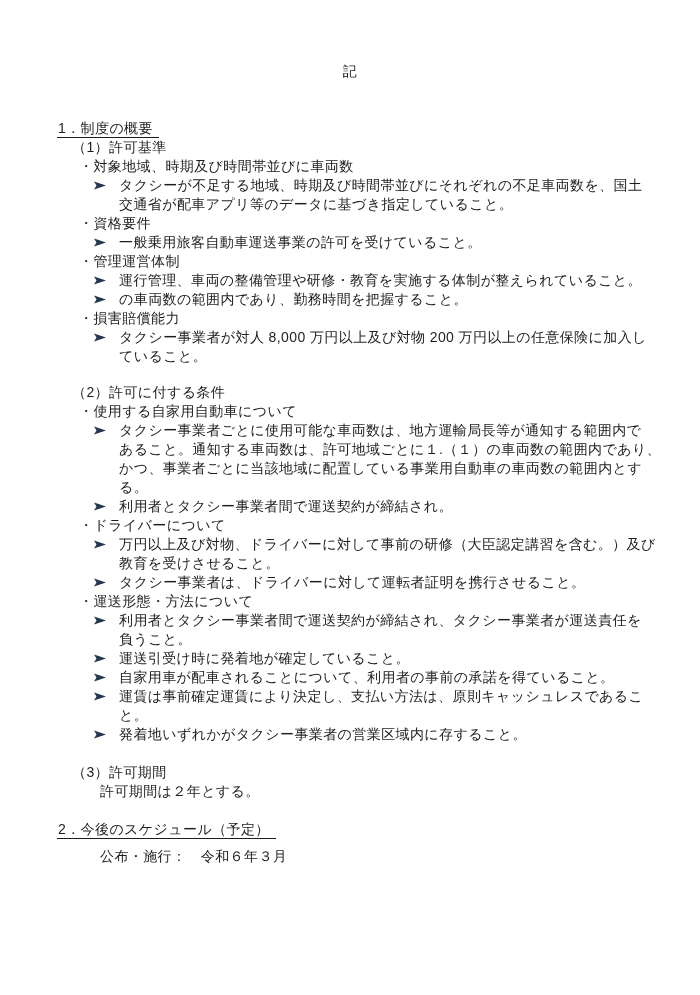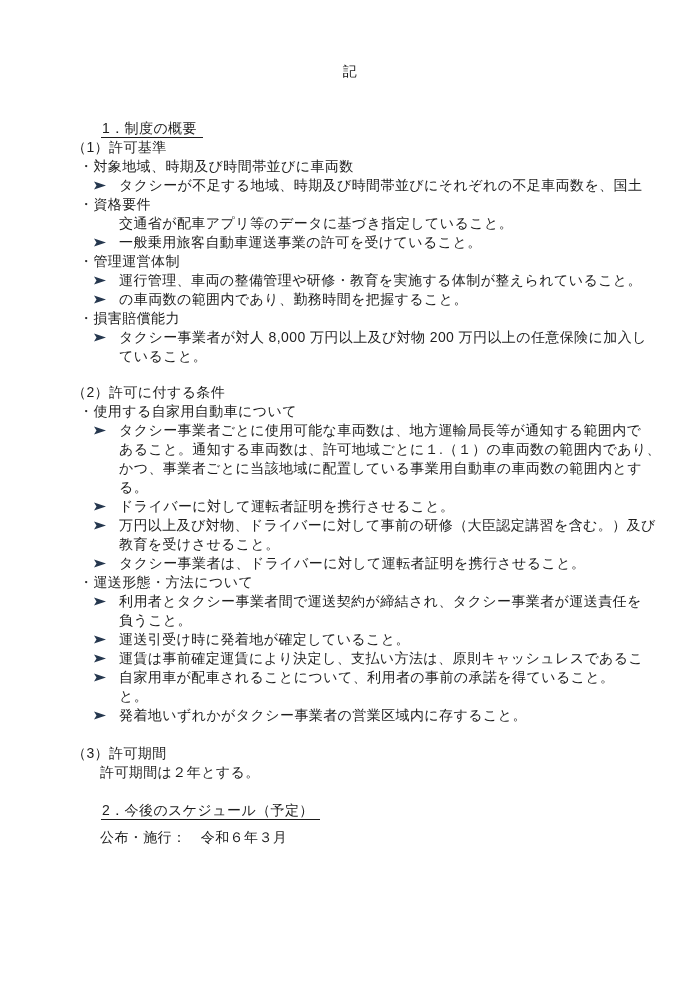--- a/index.html
+++ b/index.html
@@ -11,21 +11,21 @@
     font-size:14px;
     color:#1d1d1d;
     letter-spacing:0.4px;
     overflow:hidden;
     box-sizing:border-box;
     padding-top:62px;
   }
   .line{line-height:19px;white-space:pre;}
   .t-title{text-align:center;}
   .t-h1{margin-left:57px;}
-  .t-h1 .txt{border-bottom:1.4px solid #1d1d1d;padding:0 6px 1px 1px;margin-left:44px;}
+  .t-h1 .txt{border-bottom:1.4px solid #1d1d1d;padding:0 6px 1px 1px;}
   .t-h2{margin-left:72px;}
   .t-dot{margin-left:79px;}
   .t-body{margin-left:84px;padding-left:16px;}
   .t-cont{margin-left:119px;}
   .t-arrow{margin-left:94px;}
   .arrow-marker{
     display:inline-block;width:25px;
     vertical-align:baseline;
   }
   .arrow-marker svg{display:inline-block;vertical-align:-1px;}
@@ -35,22 +35,22 @@
 
 <div class="page">
   <div class="lines">
       <div class="line t-title"><span class="txt">記</span></div>
       <div class="line t-h1" style="margin-top: 38px;"><span class="txt">1．制度の概要</span></div>
       <div class="line t-h2"><span class="txt">（1）許可基準</span></div>
       <div class="line t-dot"><span class="txt">・対象地域、時期及び時間帯並びに車両数</span></div>
       <div class="line t-arrow"><span class="arrow-marker"><svg width="12" height="11" viewBox="0 0 12 11">
             <polygon points="0,1.5 12,5.5 0,9.5 2.5,5.5" fill="#25374e"></polygon>
           </svg></span><span class="txt">タクシーが不足する地域、時期及び時間帯並びにそれぞれの不足車両数を、国土</span></div>
+      <div class="line t-cont"><span class="txt">交通省が配車アプリ等のデータに基づき指定していること。</span></div>
       <div class="line t-dot"><span class="txt">・資格要件</span></div>
-      <div class="line t-cont"><span class="txt">交通省が配車アプリ等のデータに基づき指定していること。</span></div>
       <div class="line t-arrow"><span class="arrow-marker"><svg width="12" height="11" viewBox="0 0 12 11">
             <polygon points="0,1.5 12,5.5 0,9.5 2.5,5.5" fill="#25374e"></polygon>
           </svg></span><span class="txt">一般乗用旅客自動車運送事業の許可を受けていること。</span></div>
       <div class="line t-dot"><span class="txt">・管理運営体制</span></div>
       <div class="line t-arrow"><span class="arrow-marker"><svg width="12" height="11" viewBox="0 0 12 11">
             <polygon points="0,1.5 12,5.5 0,9.5 2.5,5.5" fill="#25374e"></polygon>
           </svg></span><span class="txt">運行管理、車両の整備管理や研修・教育を実施する体制が整えられていること。</span></div>
       <div class="line t-arrow"><span class="arrow-marker"><svg width="12" height="11" viewBox="0 0 12 11">
             <polygon points="0,1.5 12,5.5 0,9.5 2.5,5.5" fill="#25374e"></polygon>
           </svg></span><span class="txt">の車両数の範囲内であり、勤務時間を把握すること。</span></div>
@@ -62,42 +62,43 @@
       <div class="line t-h2" style="margin-top: 17px;"><span class="txt">（2）許可に付する条件</span></div>
       <div class="line t-dot"><span class="txt">・使用する自家用自動車について</span></div>
       <div class="line t-arrow"><span class="arrow-marker"><svg width="12" height="11" viewBox="0 0 12 11">
             <polygon points="0,1.5 12,5.5 0,9.5 2.5,5.5" fill="#25374e"></polygon>
           </svg></span><span class="txt">タクシー事業者ごとに使用可能な車両数は、地方運輸局長等が通知する範囲内で</span></div>
       <div class="line t-cont"><span class="txt">あること。通知する車両数は、許可地域ごとに１.（１）の車両数の範囲内であり、</span></div>
       <div class="line t-cont"><span class="txt">かつ、事業者ごとに当該地域に配置している事業用自動車の車両数の範囲内とす</span></div>
       <div class="line t-cont"><span class="txt">る。</span></div>
       <div class="line t-arrow"><span class="arrow-marker"><svg width="12" height="11" viewBox="0 0 12 11">
             <polygon points="0,1.5 12,5.5 0,9.5 2.5,5.5" fill="#25374e"></polygon>
-          </svg></span><span class="txt">ドライバーに対して運転者証明を携行させること。</span></div>
+          </svg></span><span class="txt">利用者とタクシー事業者間で運送契約が締結され。</span></div>
+      <div class="line t-dot"><span class="txt">・ドライバーについて</span></div>
       <div class="line t-arrow"><span class="arrow-marker"><svg width="12" height="11" viewBox="0 0 12 11">
             <polygon points="0,1.5 12,5.5 0,9.5 2.5,5.5" fill="#25374e"></polygon>
           </svg></span><span class="txt">万円以上及び対物、ドライバーに対して事前の研修（大臣認定講習を含む。）及び</span></div>
       <div class="line t-cont"><span class="txt">教育を受けさせること。</span></div>
       <div class="line t-arrow"><span class="arrow-marker"><svg width="12" height="11" viewBox="0 0 12 11">
             <polygon points="0,1.5 12,5.5 0,9.5 2.5,5.5" fill="#25374e"></polygon>
           </svg></span><span class="txt">タクシー事業者は、ドライバーに対して運転者証明を携行させること。</span></div>
       <div class="line t-dot"><span class="txt">・運送形態・方法について</span></div>
       <div class="line t-arrow"><span class="arrow-marker"><svg width="12" height="11" viewBox="0 0 12 11">
             <polygon points="0,1.5 12,5.5 0,9.5 2.5,5.5" fill="#25374e"></polygon>
           </svg></span><span class="txt">利用者とタクシー事業者間で運送契約が締結され、タクシー事業者が運送責任を</span></div>
       <div class="line t-cont"><span class="txt">負うこと。</span></div>
       <div class="line t-arrow"><span class="arrow-marker"><svg width="12" height="11" viewBox="0 0 12 11">
             <polygon points="0,1.5 12,5.5 0,9.5 2.5,5.5" fill="#25374e"></polygon>
           </svg></span><span class="txt">運送引受け時に発着地が確定していること。</span></div>
       <div class="line t-arrow"><span class="arrow-marker"><svg width="12" height="11" viewBox="0 0 12 11">
             <polygon points="0,1.5 12,5.5 0,9.5 2.5,5.5" fill="#25374e"></polygon>
-          </svg></span><span class="txt">運賃は事前確定運賃により決定し、支払い方法は、原則キャッシュレスであるこ</span></div>
+          </svg></span><span class="txt">自家用車が配車されることについて、利用者の事前の承諾を得ていること。</span></div>
       <div class="line t-arrow"><span class="arrow-marker"><svg width="12" height="11" viewBox="0 0 12 11">
             <polygon points="0,1.5 12,5.5 0,9.5 2.5,5.5" fill="#25374e"></polygon>
-          </svg></span><span class="txt">自家用車が配車されることについて、利用者の事前の承諾を得ていること。</span></div>
+          </svg></span><span class="txt">運賃は事前確定運賃により決定し、支払い方法は、原則キャッシュレスであるこ</span></div>
       <div class="line t-cont"><span class="txt">と。</span></div>
       <div class="line t-arrow"><span class="arrow-marker"><svg width="12" height="11" viewBox="0 0 12 11">
             <polygon points="0,1.5 12,5.5 0,9.5 2.5,5.5" fill="#25374e"></polygon>
           </svg></span><span class="txt">発着地いずれかがタクシー事業者の営業区域内に存すること。</span></div>
       <div class="line t-h2" style="margin-top: 19px;"><span class="txt">（3）許可期間</span></div>
       <div class="line t-body"><span class="txt">許可期間は２年とする。</span></div>
       <div class="line t-h1" style="margin-top: 19px;"><span class="txt">2．今後のスケジュール（予定）</span></div>
       <div class="line t-body" style="margin-top: 7.6px;"><span class="txt">公布・施行：　令和６年３月</span></div>
     </div>
 </div>

